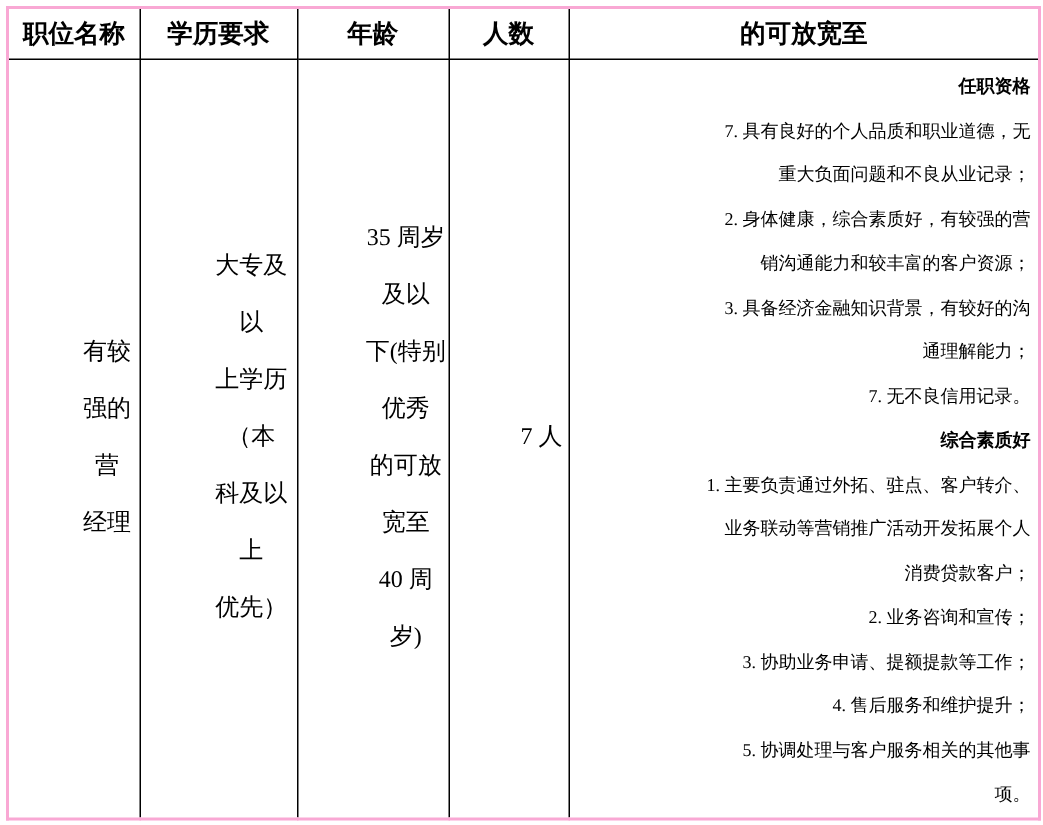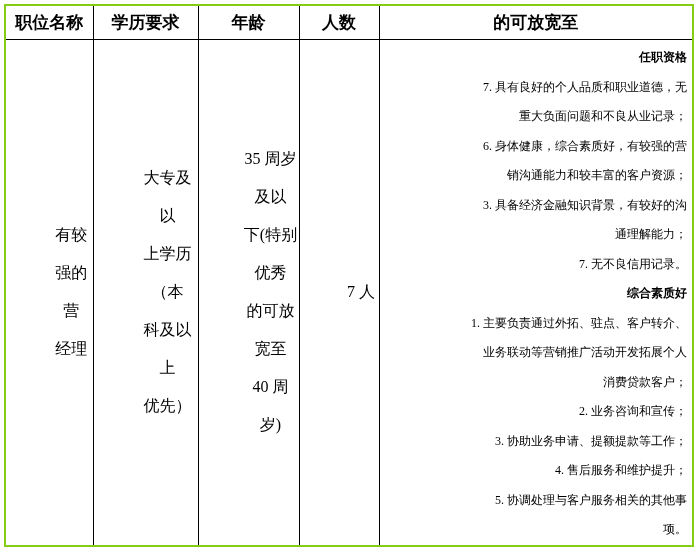--- a/index.html
+++ b/index.html
@@ -9,21 +9,21 @@
     background: #ffffff;
     color: #000000;
     font-family: "Liberation Serif", "DejaVu Serif", serif;
   }
   table.job-table {
     border-collapse: collapse;
     table-layout: fixed;
     width: 688px;
     height: 540px;
     margin: 4px 15px 0 4px;
-    border: 2px solid #84cc16;
+    border: 2px solid #f9a8d4;
   }
   th, td {
     border: 1px solid #000000;
     padding: 0;
   }
   th {
     font-weight: bold;
     font-size: 17px;
     height: 33px;
     text-align: center;
@@ -77,21 +77,21 @@
 优先）</td>
       <td class="center-cell">35 周岁及以
 下(特别优秀
 的可放宽至
 40 周岁)</td>
       <td class="center-cell">7 人</td>
       <td class="other-cell">
         <div class="sec-title">任职资格</div>
         <div class="req-item">7. 具有良好的个人品质和职业道德，无
 重大负面问题和不良从业记录；</div>
-        <div class="req-item">6. 身体健康，综合素质好，有较强的营
+        <div class="req-item">2. 身体健康，综合素质好，有较强的营
 销沟通能力和较丰富的客户资源；</div>
         <div class="req-item">3. 具备经济金融知识背景，有较好的沟
 通理解能力；</div>
         <div class="req-item">7. 无不良信用记录。</div>
         <div class="sec-title">综合素质好</div>
         <div class="req-item">1. 主要负责通过外拓、驻点、客户转介、
 业务联动等营销推广活动开发拓展个人
 消费贷款客户；</div>
         <div class="req-item">2. 业务咨询和宣传；</div>
         <div class="req-item">3. 协助业务申请、提额提款等工作；</div>

